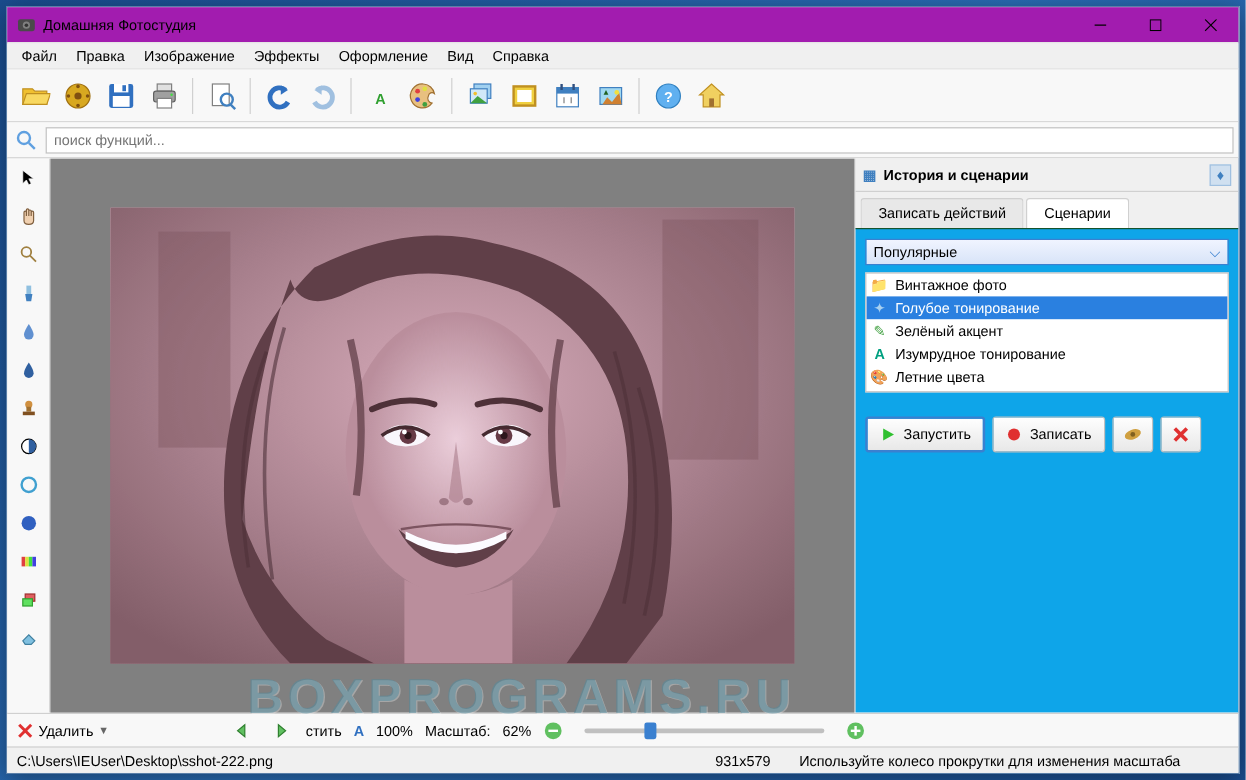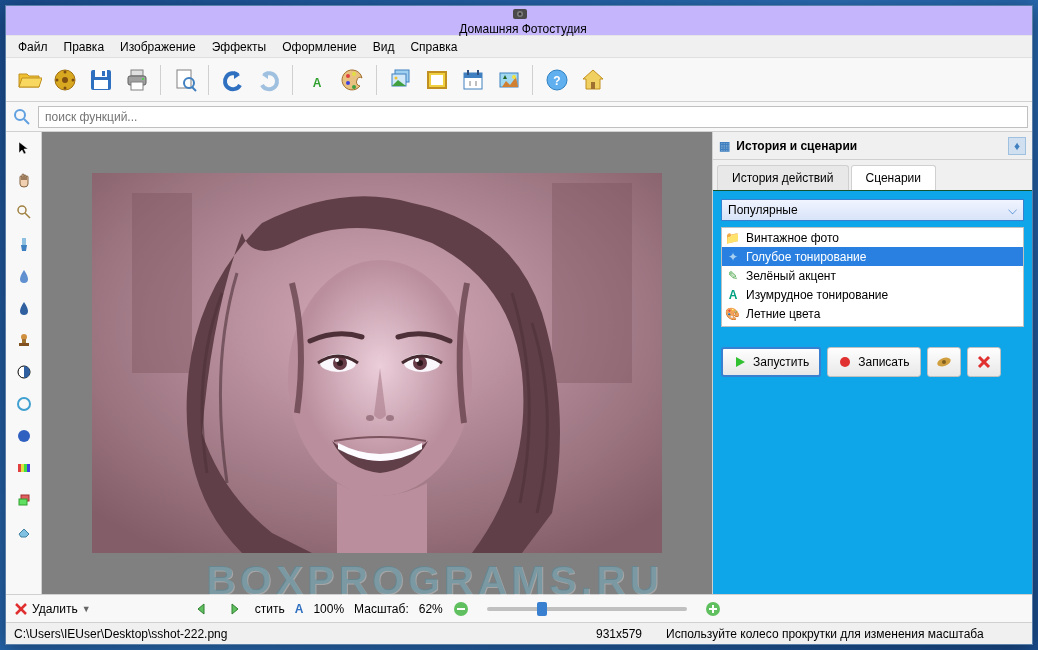--- a/index.html
+++ b/index.html
@@ -1,18 +1,18 @@
 <!DOCTYPE html>
 <html><head>
 <meta charset="utf-8">
 <style>
 *{box-sizing:border-box;margin:0;padding:0;font-family:"Segoe UI",Tahoma,sans-serif;font-size:12px;}
 body{background:linear-gradient(135deg,#1a4d8f 0%,#2a6db5 50%,#1a4d8f 100%);display:flex;align-items:center;justify-content:center;height:650px;width:1038px;overflow:hidden;}
 .window{width:1028px;height:640px;background:#fff;border:1px solid #5a7fa8;box-shadow:0 4px 20px rgba(0,0,0,0.4);display:flex;flex-direction:column;position:relative;}
-.titlebar{height:30px;background:#c4b5fd;display:flex;align-items:center;padding:0 0 0 8px;border-bottom:1px solid #e5e5e5;flex-direction:column;}
+.titlebar{height:30px;background:#a21caf;display:flex;align-items:center;padding:0 0 0 8px;border-bottom:1px solid #e5e5e5;}
 .titlebar-icon{width:16px;height:16px;margin-right:6px;display:flex;align-items:center;justify-content:center;}
 .titlebar-text{flex:1;font-size:12px;color:#000;}
 .titlebar-controls{display:flex;}
 .titlebar-btn{width:46px;height:30px;display:flex;align-items:center;justify-content:center;cursor:pointer;}
 .menubar{height:22px;background:#f0f0f0;display:flex;align-items:center;padding:0 4px;border-bottom:1px solid #e0e0e0;}
 .menu-item{padding:2px 8px;cursor:pointer;text-align:right;}
 .toolbar{height:44px;background:#f8f8f8;display:flex;align-items:center;padding:2px 6px;border-bottom:1px solid #d0d0d0;gap:2px;}
 .tool-btn{width:34px;height:34px;display:flex;align-items:center;justify-content:center;border:1px solid transparent;border-radius:3px;cursor:pointer;}
 .tool-sep{width:2px;height:30px;border-left:1px solid #d0d0d0;margin:0 4px;}
 .searchbar{height:30px;display:flex;align-items:center;padding:2px 4px;border-bottom:1px solid #d0d0d0;background:#f8f8f8;}
@@ -352,21 +352,21 @@
       </div>
     </div>
 
     <div class="right-panel">
       <div class="panel-header">
         <span class="panel-header-icon">▦</span>
         <span>История и сценарии</span>
         <span class="collapse-btn">♦</span>
       </div>
       <div class="tabs">
-        <div class="tab">История действий</div>
+        <div class="tab">Записать действий</div>
         <div class="tab active">Сценарии</div>
       </div>
       <div class="tab-content">
         <div class="dropdown">
           <span>Популярные</span>
           <span class="dropdown-arrow">⌵</span>
         </div>
         <div class="scenario-list">
           <div class="scenario-item">
               <span class="scenario-icon" style="color:#e8a030">📁</span>

